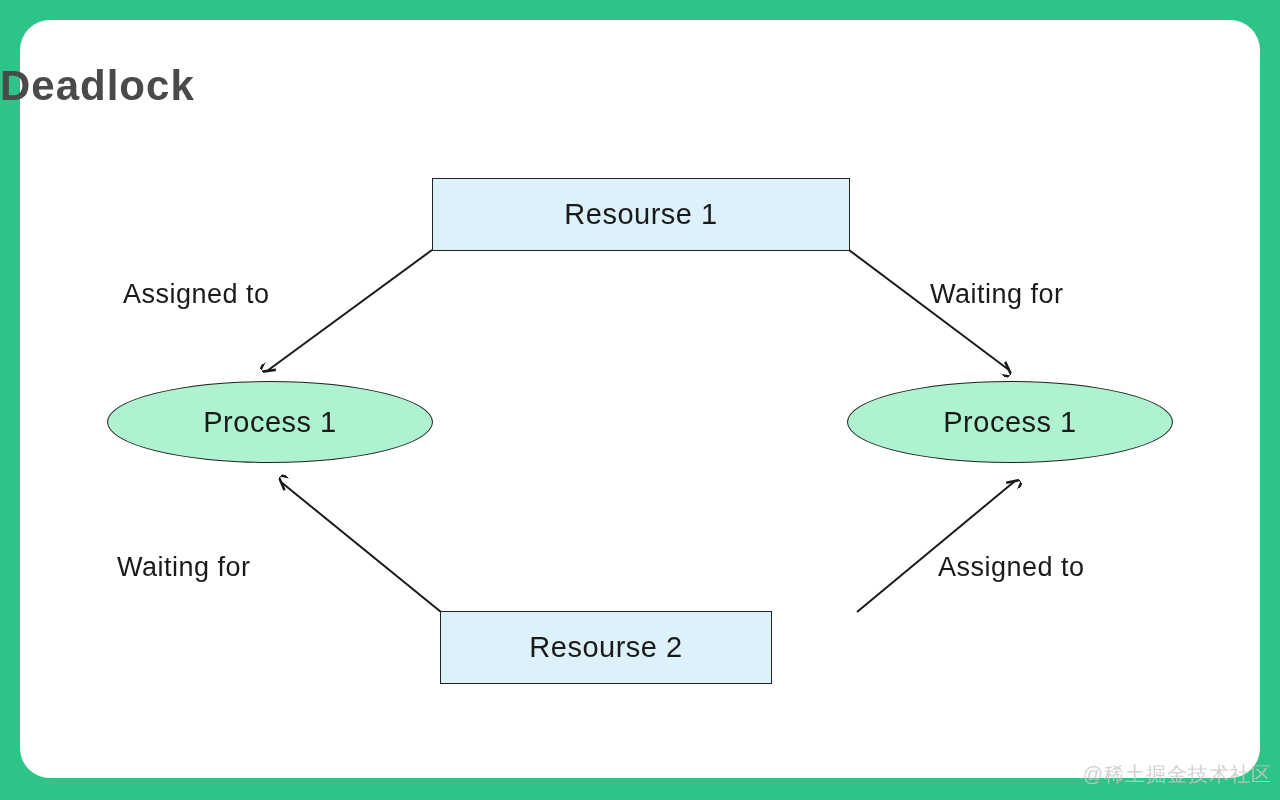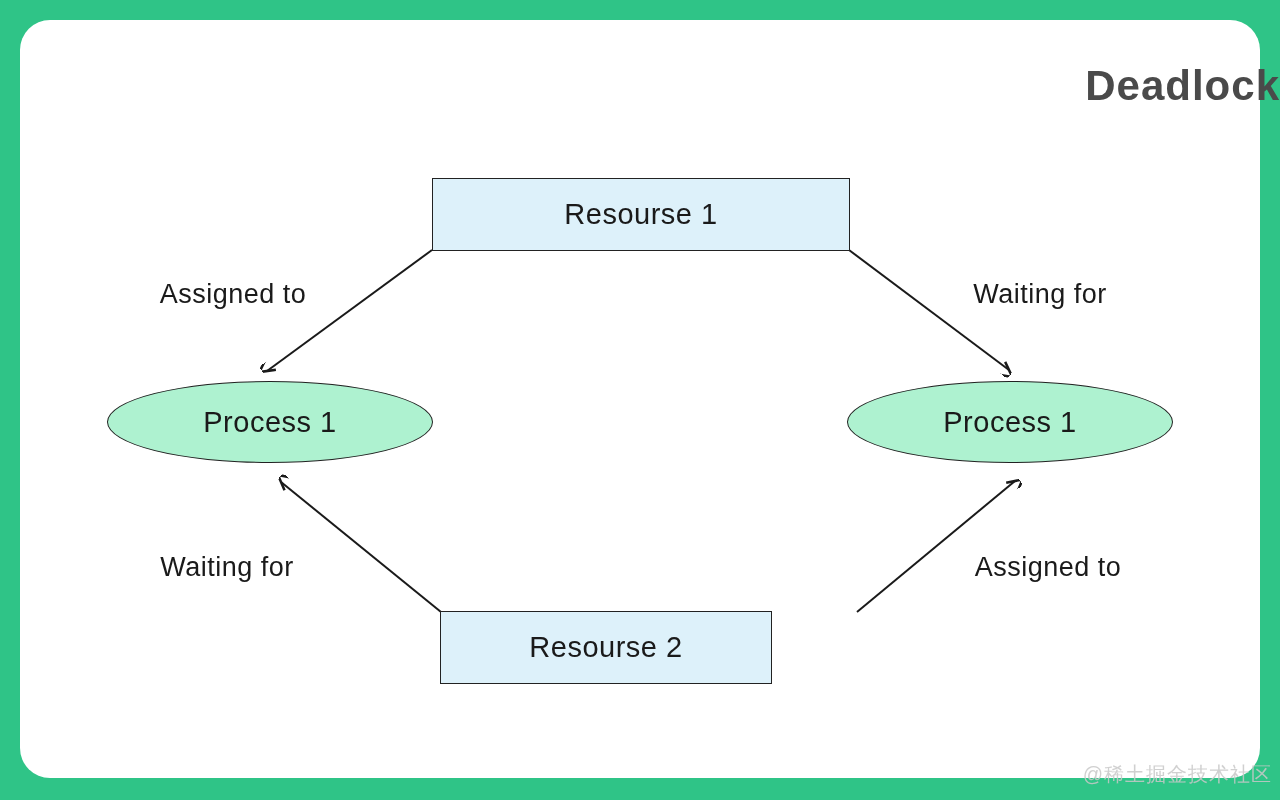--- a/index.html
+++ b/index.html
@@ -21,21 +21,21 @@
     right: 20px;
     bottom: 22px;
     background: #ffffff;
     border-radius: 30px;
   }
   .page-title {
     position: absolute;
     left: 0;
     right: 0;
     top: 62px;
-    text-align: right;
+    text-align: left;
     font-size: 42px;
     font-weight: 700;
     letter-spacing: 1px;
     color: var(--title-color, #4a4a4a);
   }
   .node {
     position: absolute;
     display: flex;
     align-items: center;
     justify-content: center;
@@ -56,21 +56,21 @@
     justify-content: center;
   }
   #resource1 { left: 432px; top: 178px; width: 418px; height: 73px; }
   #resource2 { left: 440px; top: 611px; width: 332px; height: 73px; }
   #process1  { left: 107px; top: 381px; width: 326px; height: 82px; }
   #process2  { left: 847px; top: 381px; width: 326px; height: 82px; }
 
   .edge-label {
     position: absolute;
     width: 220px;
-    text-align: center;
+    text-align: left;
     font-size: 27px;
     letter-spacing: 0.5px;
     color: var(--stroke, #1a1a1a);
   }
   #label-r1-p1 { left: 123px; top: 279px; }
   #label-r1-p2 { left: 930px; top: 279px; }
   #label-r2-p1 { left: 117px; top: 552px; }
   #label-r2-p2 { left: 938px; top: 552px; }
 
   svg.edges {

